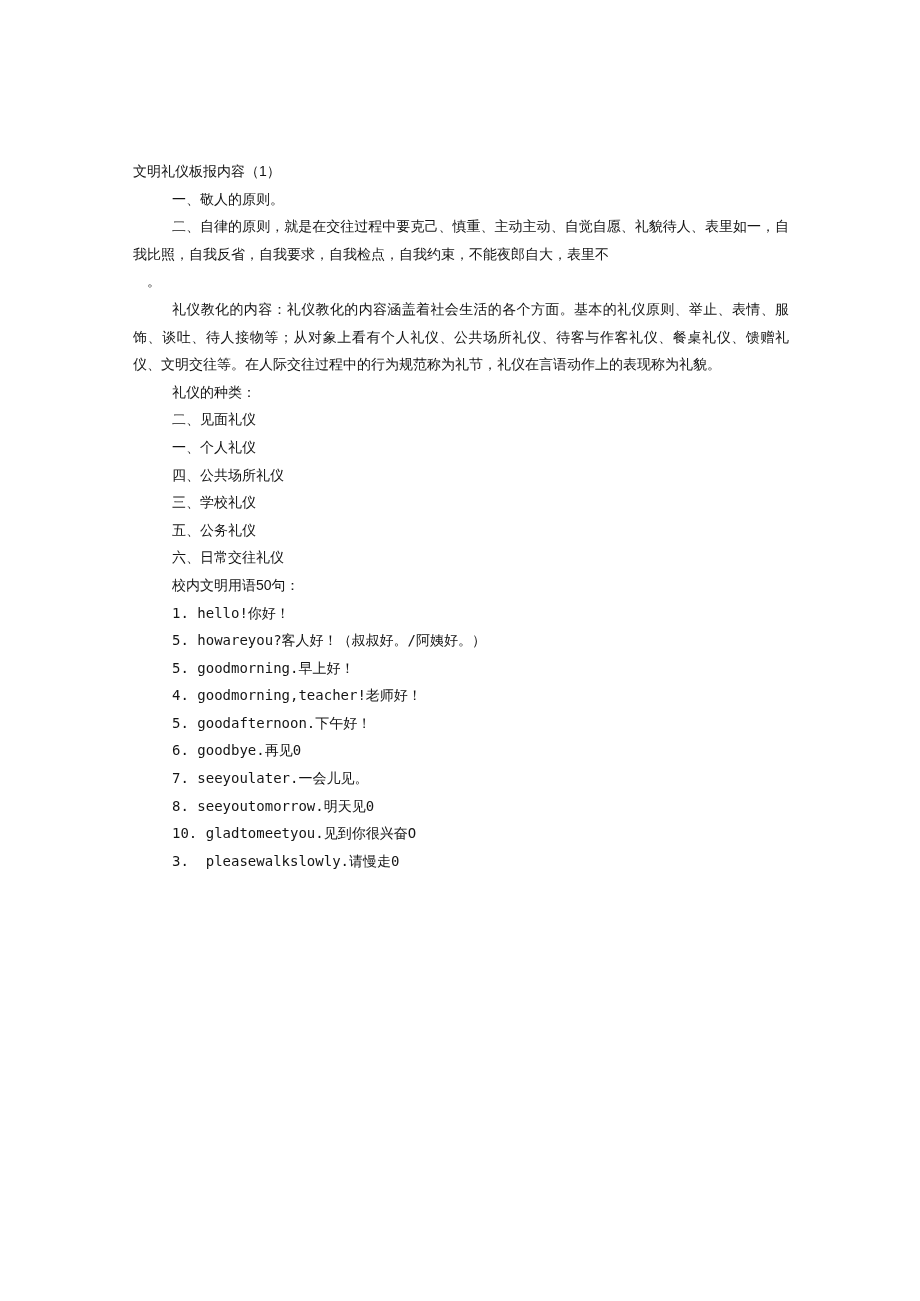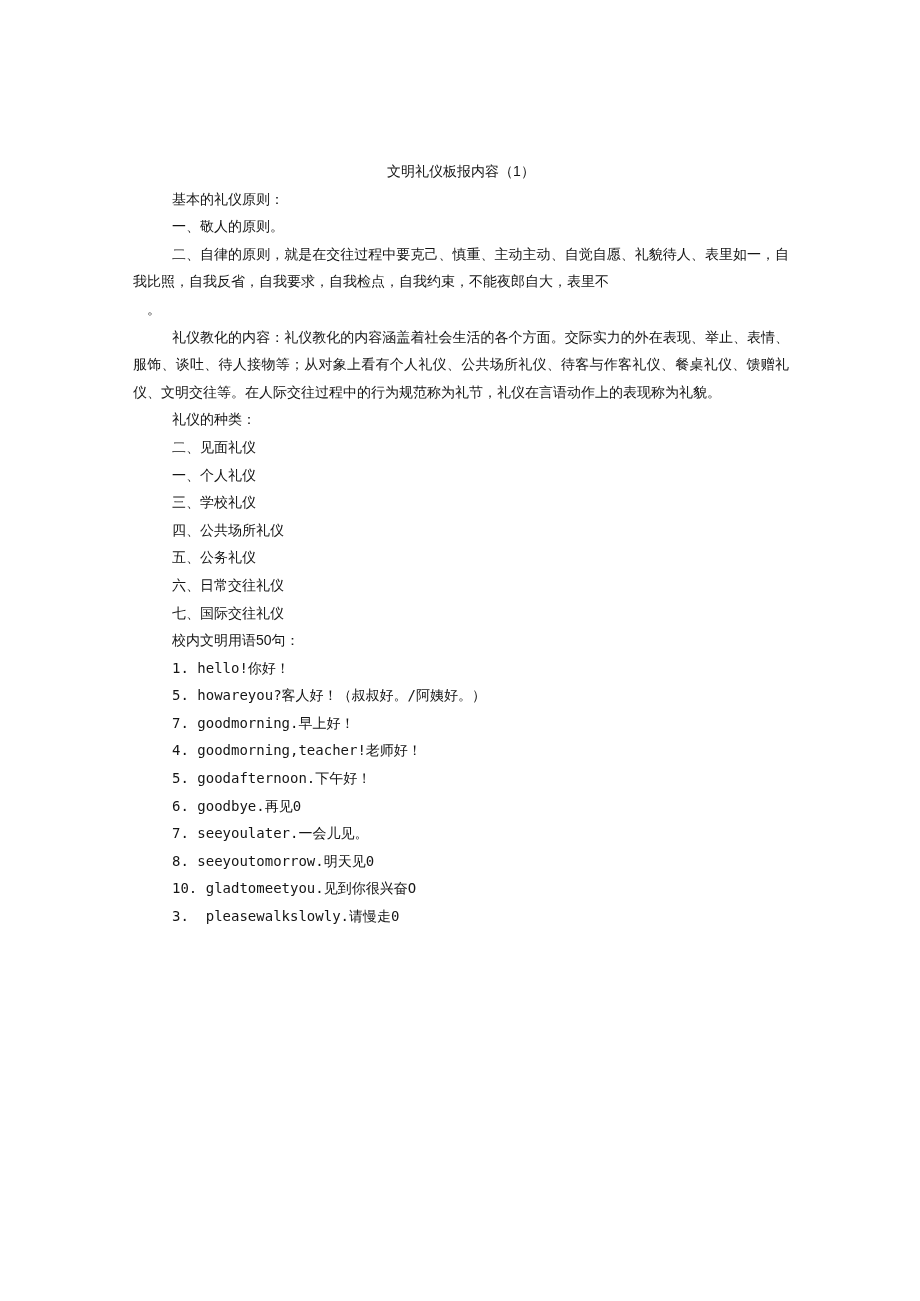--- a/index.html
+++ b/index.html
@@ -17,21 +17,21 @@
   }
   .doc {
     position: absolute;
     left: 133px;
     top: 158px;
     width: 656px;
     font-size: 14px;
     line-height: 27.6px;
   }
   .t {   
-    text-align: center;
+    text-align: left;
   }
   .p {   
     text-align: justify;
     text-indent: 39px;
   }
   .l {   
     padding-left: 39px;
   }
   .o {   
     padding-left: 14px;
@@ -43,37 +43,35 @@
   }
   .g {   
   }
 </style>
 </head>
 <body>
 
 <div class="doc">
   <div class="t">文明礼仪板报内容（1）</div>
 
-  <div class="l">基本的礼仪原则：</div>
   <div class="l">一、敬人的原则。</div>
   <div class="p">二、自律的原则，就是在交往过程中要克己、慎重、主动主动、自觉自愿、礼貌待人、表里如一，自我比照，自我反省，自我要求，自我检点，自我约束，不能夜郎自大，表里不</div>
   <div class="o">。</div>
-  <div class="p">礼仪教化的内容：礼仪教化的内容涵盖着社会生活的各个方面。交际实力的外在表现、举止、表情、服饰、谈吐、待人接物等；从对象上看有个人礼仪、公共场所礼仪、待客与作客礼仪、餐桌礼仪、馈赠礼仪、文明交往等。在人际交往过程中的行为规范称为礼节，礼仪在言语动作上的表现称为礼貌。</div>
+  <div class="p">礼仪教化的内容：礼仪教化的内容涵盖着社会生活的各个方面。基本的礼仪原则、举止、表情、服饰、谈吐、待人接物等；从对象上看有个人礼仪、公共场所礼仪、待客与作客礼仪、餐桌礼仪、馈赠礼仪、文明交往等。在人际交往过程中的行为规范称为礼节，礼仪在言语动作上的表现称为礼貌。</div>
   <div class="l">礼仪的种类：</div>
   <div class="l">二、见面礼仪</div>
   <div class="l">一、个人礼仪</div>
+  <div class="l">四、公共场所礼仪</div>
   <div class="l">三、学校礼仪</div>
-  <div class="l">四、公共场所礼仪</div>
   <div class="l">五、公务礼仪</div>
   <div class="l">六、日常交往礼仪</div>
-  <div class="l">七、国际交往礼仪</div>
   <div class="l">校内文明用语50句：</div>
   <div class="i">1. hello!你好！</div>
   <div class="i">5. howareyou?客人好！（叔叔好。/阿姨好。）</div>
-  <div class="i">7. goodmorning.早上好！</div>
+  <div class="i">5. goodmorning.早上好！</div>
   <div class="i">4. goodmorning,teacher!老师好！</div>
   <div class="i">5. goodafternoon.下午好！</div>
   <div class="i g">6. goodbye.再见0</div>
   <div class="i">7. seeyoulater.一会儿见。</div>
   <div class="i">8. seeyoutomorrow.明天见0</div>
   <div class="i">10. gladtomeetyou.见到你很兴奋O</div>
   <div class="i g">3.  pleasewalkslowly.请慢走0</div>
 </div>
 
 </body></html>

